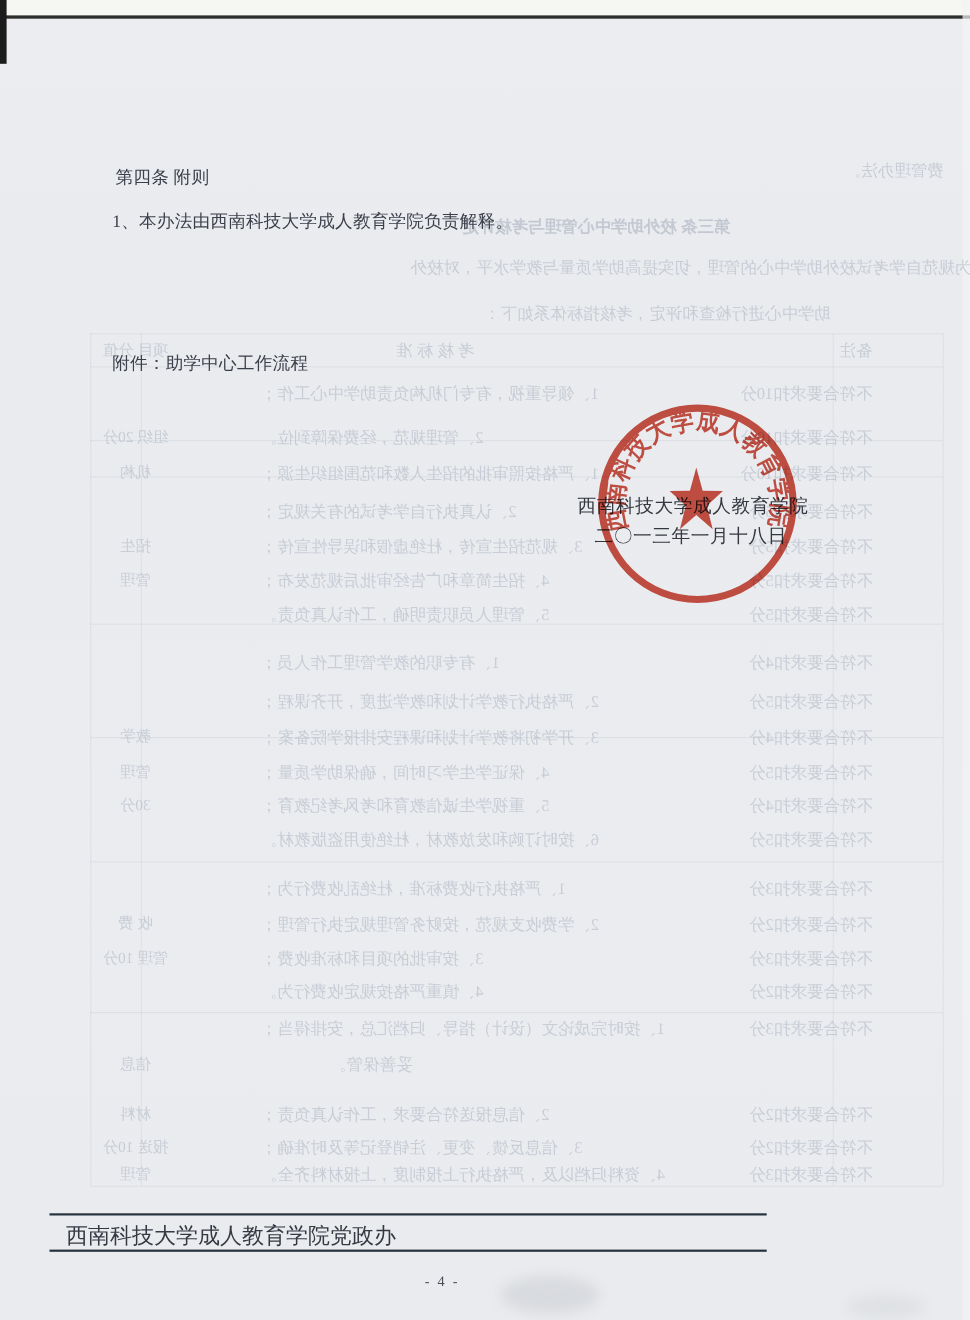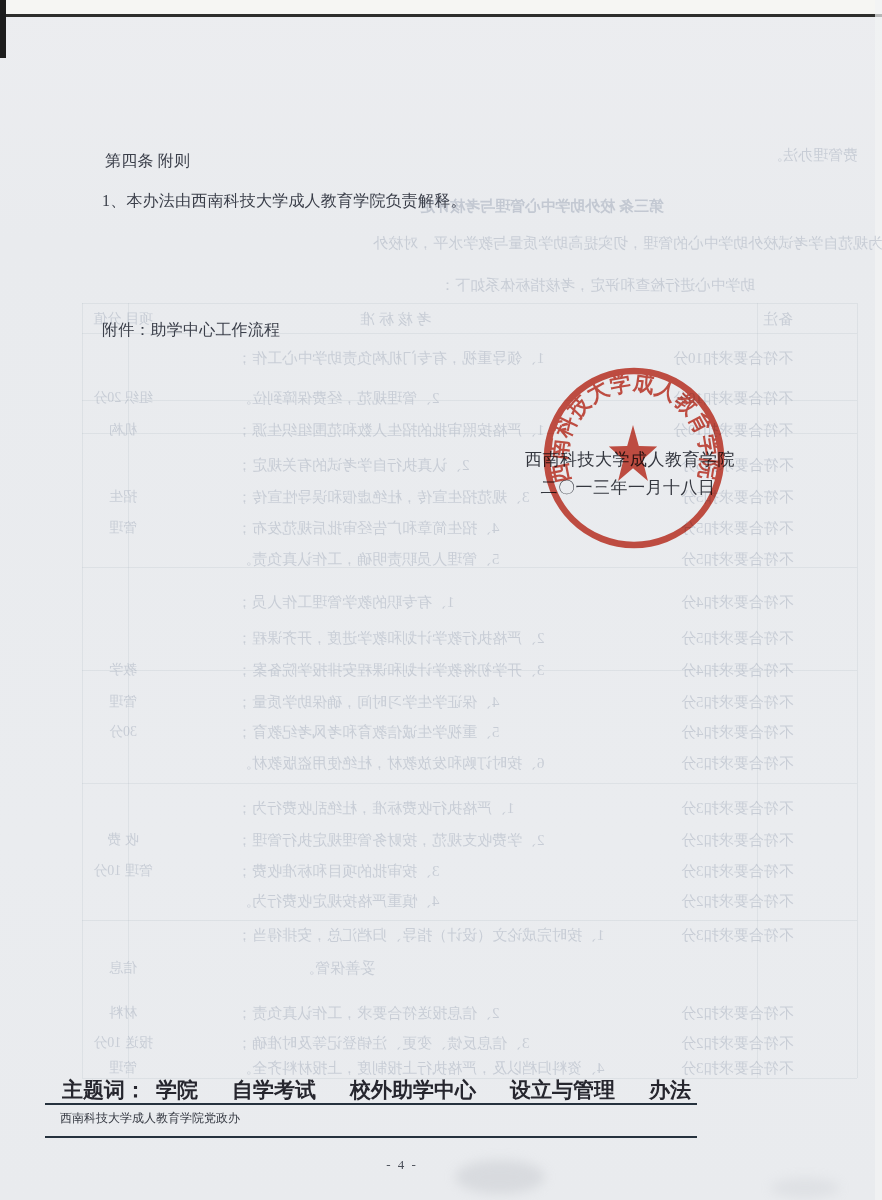--- a/index.html
+++ b/index.html
@@ -42,21 +42,21 @@
   
   .subject-row{
     position:absolute;left:62px;top:1076px;display:flex;gap:34px;align-items:baseline;
     font-family:"Liberation Sans","DejaVu Sans",sans-serif;font-weight:bold;
     font-size:21px;color:#26262e;white-space:nowrap;
   }
   .subject-row .lbl{margin-right:-24px;}
   .rule{position:absolute;left:45px;width:652px;height:2px;background:#26323e;}
   .rule-a{top:1103px;}
   .rule-b{top:1136px;}
-  .issuer-row{position:absolute;left:60px;top:1110px;font-size:12px;color:#353942;white-space:nowrap;}
+  .issuer-row{position:absolute;left:60px;top:1110px;font-size:20px;color:#353942;white-space:nowrap;}
   .print-date{position:absolute;left:470px;top:1110px;font-size:20px;color:#353942;white-space:nowrap;}
   .page-num{position:absolute;left:352px;top:1157px;width:100px;text-align:center;font-size:13px;letter-spacing:2px;color:#4a4e58;}
 </style>
 </head>
 <body>
 
 <div class="scan">
 
   <div class="top-strip"></div>
   <div class="top-line"></div>
@@ -157,26 +157,18 @@
       <path id="sealArc" d="M 31.1 118.3 A 68 68 0 1 1 158.9 118.3" fill="none"></path>
       <text class="arc-text">
         <textPath href="#sealArc" xlink:href="#sealArc" startOffset="0" textLength="258" lengthAdjust="spacingAndGlyphs">西南科技大学成人教育学院</textPath>
       </text>
       <g transform="translate(94,93) scale(0.82,1)">
         <polygon fill="#c93a2b" points="0,-31 7.1,-9.9 29.5,-9.6 11.7,3.8 18.2,25.1 0,12.2 -18.2,25.1 -11.7,3.8 -29.5,-9.6 -7.1,-9.9"></polygon>
       </g>
     </svg>
   </div>
 
-  <div class="subject-row">
-    <span class="lbl">主题词：</span>
-    <span>学院</span>
-    <span>自学考试</span>
-    <span>校外助学中心</span>
-    <span>设立与管理</span>
-    <span>办法</span>
-  </div>
   <div class="rule rule-a"></div>
   <div class="issuer-row">西南科技大学成人教育学院党政办</div>
   <div class="rule rule-b"></div>
   <div class="page-num">- 4 -</div>
 
 </div>
 
 </body></html>

